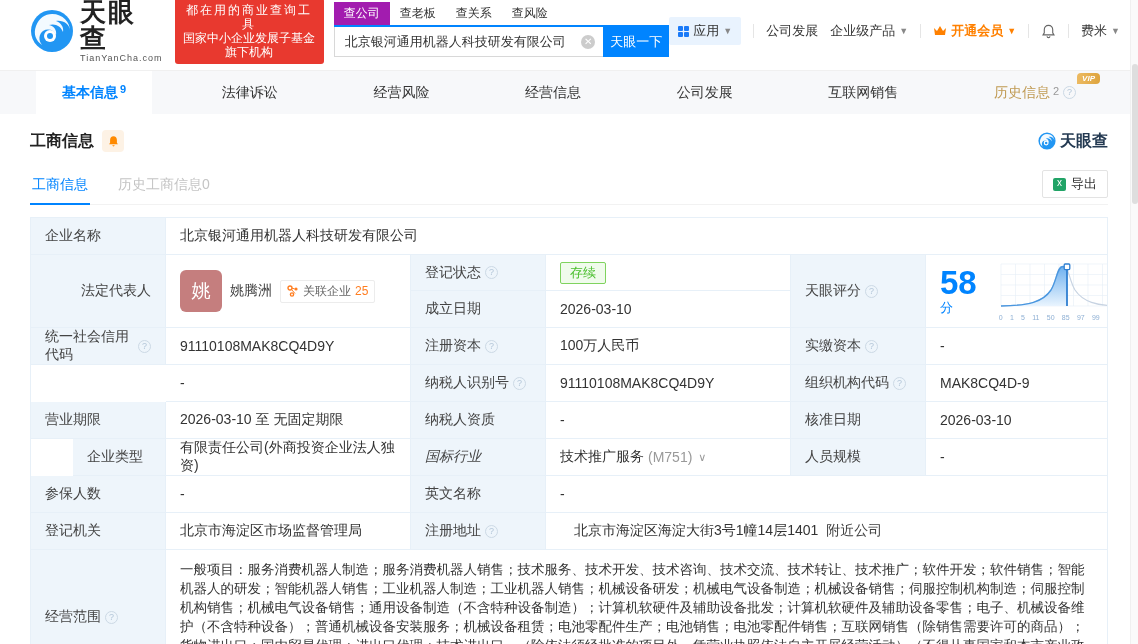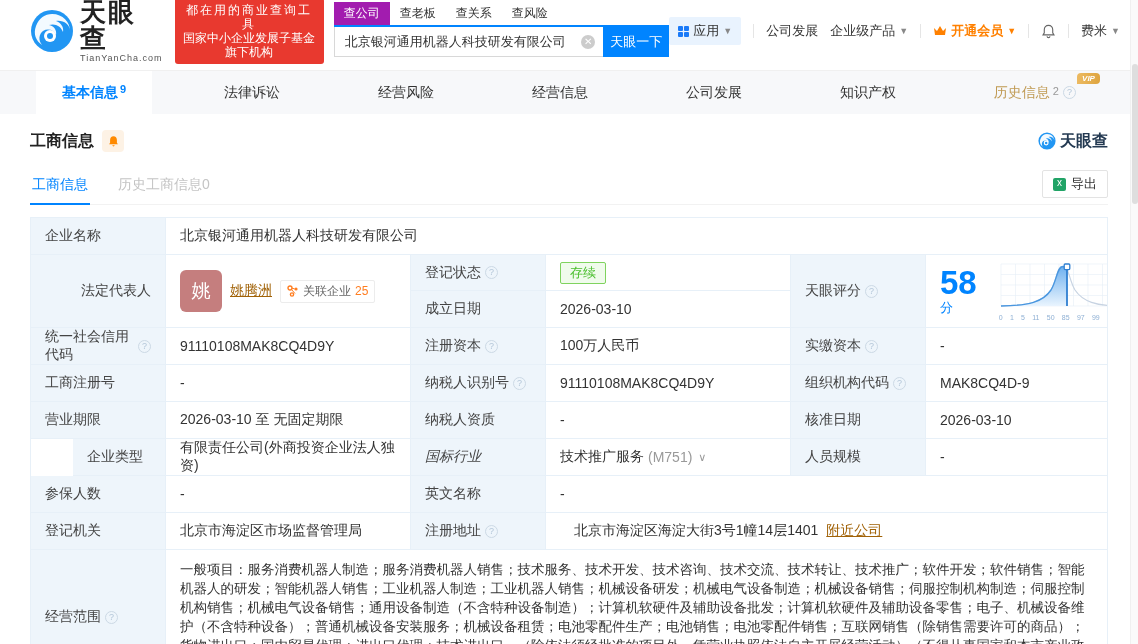--- a/index.html
+++ b/index.html
@@ -76,21 +76,21 @@
 
   
   .biz-table { margin-top:12px; display:grid;
     grid-template-columns:135px 245px 135px 245px 135px 1fr;
     grid-template-rows:37px 36px 37px 37px 37px 37px 37px 37px 37px minmax(90px,auto);
     border:1px solid #e7f0f8; font-size:14px; }
   .cell { border-right:1px solid #e7f0f8; border-bottom:1px solid #e7f0f8;
     display:flex; align-items:center; padding:4px 14px; background:#fff; overflow:hidden; }
   .cell.lab { background:#eef5fb; color:#444; }
   .cell.last { border-right:none; }
-  .link { color:#a16207; cursor:pointer;text-decoration:underline; }
+  .link { color:#404040; cursor:pointer; }
 
   .rep-wrap { display:flex; align-items:center; gap:8px; }
   .avatar { width:42px; height:42px; border-radius:6px; background:#c57e7e; color:#fff; font-size:19px;
     display:flex; align-items:center; justify-content:center; flex:0 0 auto; }
   .rel-badge { display:flex; align-items:center; gap:4px; border:1px solid #ececec; border-radius:2px;
     padding:2px 6px; font-size:12px; color:#666; cursor:pointer; background:#fff; }
   .rel-count { color:#ff7d20; }
   .status-badge { display:inline-block; background:#f0fbec; border:1px solid #7fd35e; color:#4bbf2f;
     font-size:13px; padding:1px 9px; border-radius:2px; line-height:18px; }
 
@@ -198,21 +198,21 @@
   <div class="main-tab">
     <span>经营风险</span>
   </div>
   <div class="main-tab">
     <span>经营信息</span>
   </div>
   <div class="main-tab">
     <span>公司发展</span>
   </div>
   <div class="main-tab">
-    <span>知识产权</span>
+    <span>互联网销售</span>
   </div>
   <div class="main-tab gold">
     <span class="vip-tag">VIP</span>
     <span>历史信息</span>
     <span class="tab-sup-gray">2</span>
     <span class="help-circle">?</span>
   </div>
 </div>
 
 <div class="content">
@@ -359,23 +359,20 @@
         <span>100万人民币</span>
       </div>
     <div class="cell lab" style="grid-row:4;grid-column:5;">
       <span>实缴资本</span>
         <span class="help-circle">?</span>
     </div>
     <div class="cell last" style="grid-row:4;grid-column:6;">
         <span>-</span>
       </div>
 
-    <div class="cell lab" style="grid-row:5;grid-column:1;">
-        <span>工商注册号</span>
-      </div>
     <div class="cell" style="grid-row:5;grid-column:2;">
         <span>-</span>
       </div>
     <div class="cell lab" style="grid-row:5;grid-column:3;">
       <span>纳税人识别号</span>
         <span class="help-circle">?</span>
     </div>
     <div class="cell" style="grid-row:5;grid-column:4;">
         <span>91110108MAK8CQ4D9Y</span>
       </div>

